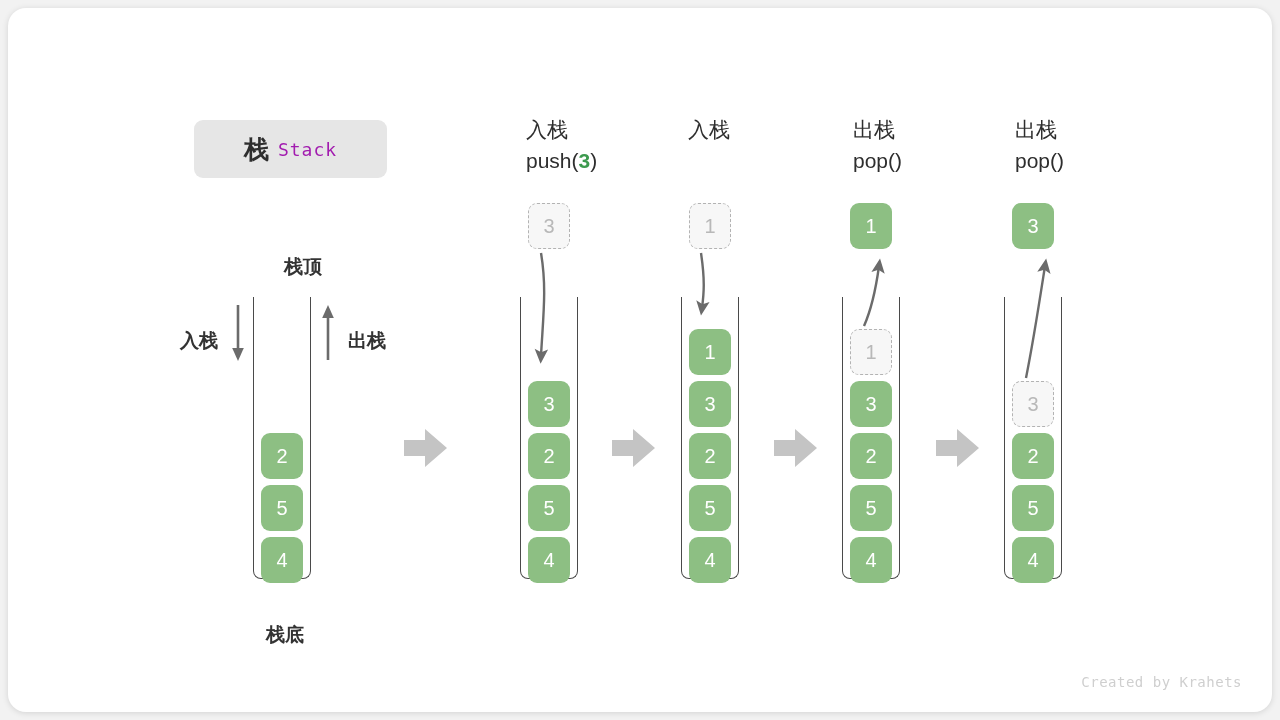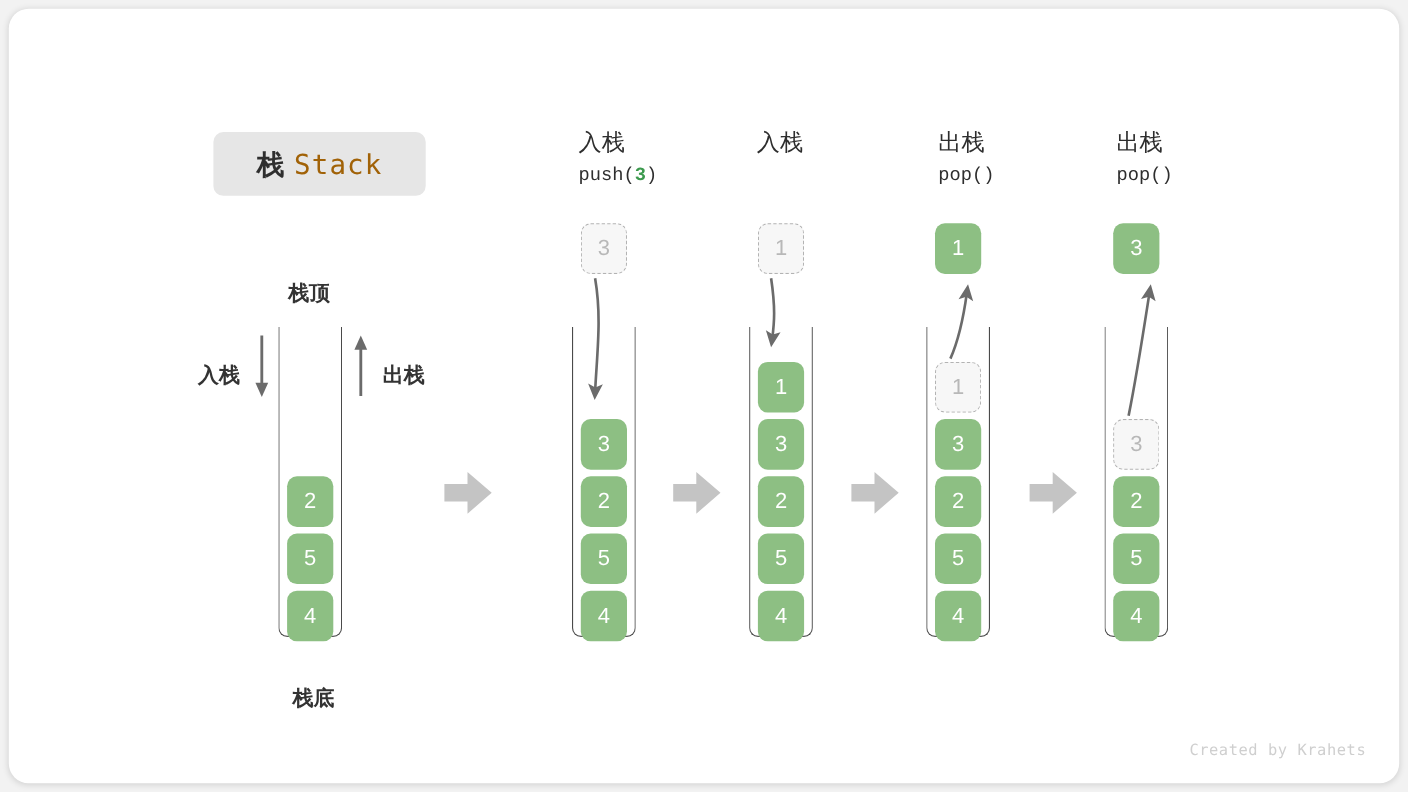--- a/index.html
+++ b/index.html
@@ -45,22 +45,22 @@
     justify-content: center;
   }
   .title-badge .t-cn {
     font-size: 25px;
     font-weight: bold;
     color: #2e2e2e;
     letter-spacing: 0px;
   }
   .title-badge .t-en {
     font-family: "DejaVu Sans Mono", "Liberation Mono", monospace;
-    font-size: 25px;
-    color: #a16207;
+    font-size: 18px;
+    color: #a21caf;
     margin-left: 9px;
     letter-spacing: 1px;
   }
 
   
   .lbl-cn {
     position: absolute;
     font-size: 19px;
     font-weight: bold;
     color: #333333;
@@ -75,22 +75,22 @@
     white-space: nowrap;
   }
   .col-head .ch-cn {
     display: block;
     font-size: 21px;
     color: #2e2e2e;
     line-height: 30px;
   }
   .col-head .ch-op {
     display: block;
-    font-family: Liberation Mono, monospace;
-    font-size: 17px;
+    font-family: Liberation Sans, sans-serif;
+    font-size: 21px;
     color: #2e2e2e;
     line-height: 32px;
     letter-spacing: 0px;
   }
   .col-head .ch-op .num {
     color: #3c9a4e;
     font-weight: bold;
   }
 
   
@@ -154,21 +154,21 @@
 <body>
 
 <div id="canvas">
   <div class="card">
 
     <div class="title-badge">
       <span class="t-cn">栈</span>
       <span class="t-en">Stack</span>
     </div>
 
-    <div class="lbl-cn" style="left:254px; top:246px;">栈顶</div>
+    <div class="lbl-cn" style="left:276px; top:246px;">栈顶</div>
     <div class="lbl-cn" style="left:258px; top:614px;">栈底</div>
     <div class="lbl-cn" style="left:172px; top:320px;">入栈</div>
     <div class="lbl-cn" style="left:340px; top:320px;">出栈</div>
 
     <div class="col-head" style="left:518px; top:107px;">
       <span class="ch-cn">入栈</span>
       <span class="ch-op"><span>push(</span><span class="num">3</span><span>)</span></span>
     </div>
     <div class="col-head" style="left:680px; top:107px;">
       <span class="ch-cn">入栈</span>

